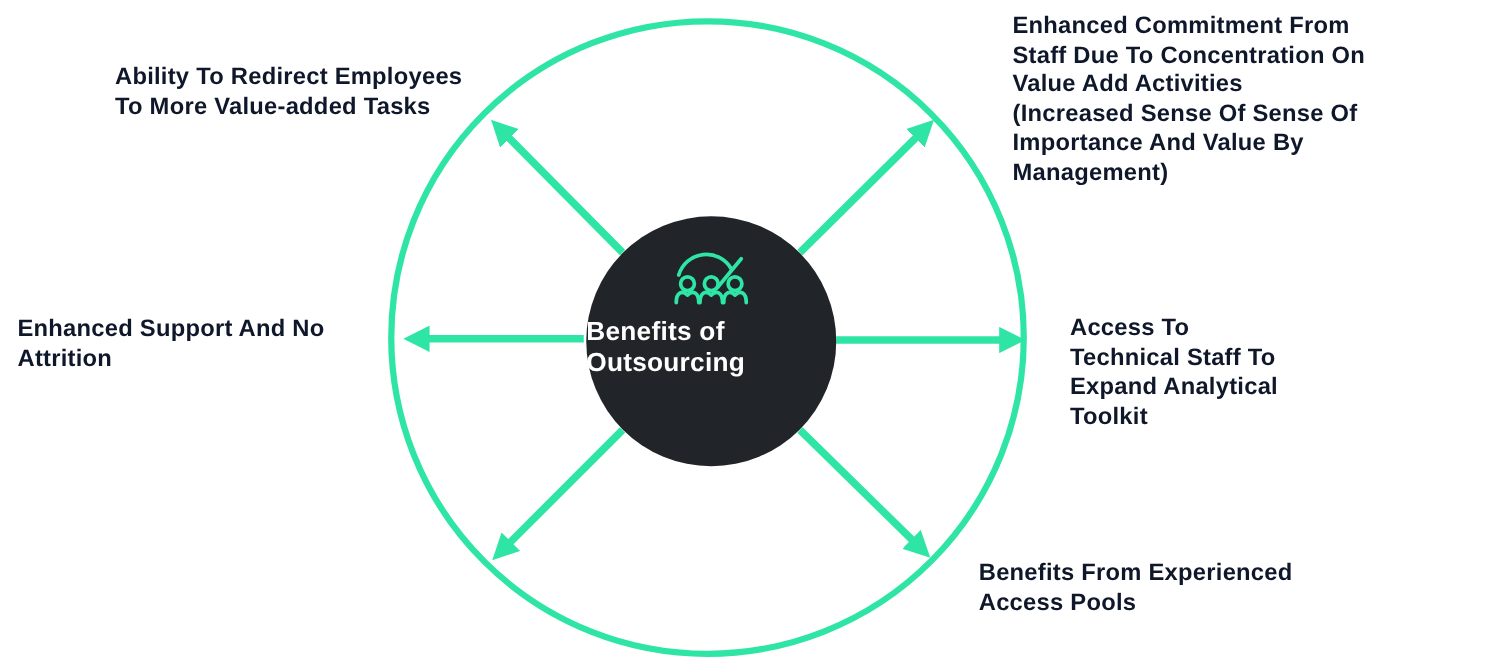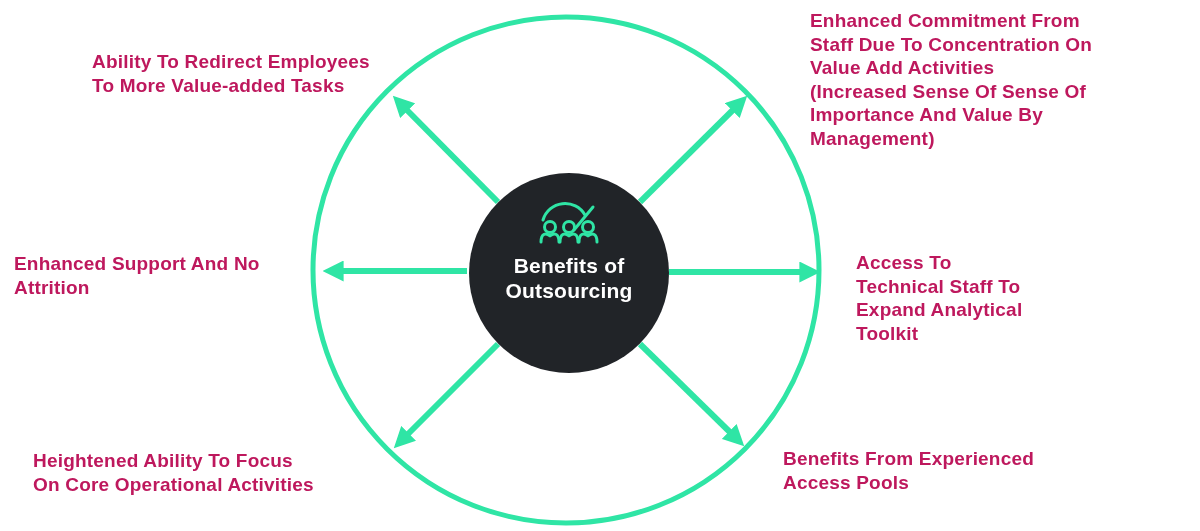--- a/index.html
+++ b/index.html
@@ -18,30 +18,29 @@
   .stage svg {
     position: absolute;
     left: 0;
     top: 0;
   }
   .label {
     position: absolute;
     font-size: 19px;
     font-weight: 700;
     line-height: 23.5px;
-    color: #be185d;
+    color: #0f172a;
     white-space: pre-line;
     letter-spacing: 0.2px;
   }
   .center-label {
     position: absolute;
     left: 469px;
     top: 253px;
     width: 200px;
-    text-align: center;
     font-size: 21px;
     font-weight: 700;
     line-height: 25px;
     color: #ffffff;
     white-space: pre-line;
     letter-spacing: 0.2px;
   }
   .lbl-tl { left: 48px;  top: 50px; margin-left: 44px;  }
   .lbl-tr { left: 810px; top: 9px;   }
   .lbl-ml { left: 14px;  top: 252px; }
@@ -97,21 +96,19 @@
 Management)</div>
 
   <div class="label lbl-mr">Access To
 Technical Staff To
 Expand Analytical
 Toolkit</div>
 
   <div class="label lbl-ml">Enhanced Support And No
 Attrition</div>
 
-  <div class="label lbl-bl">Heightened Ability To Focus
-On Core Operational Activities</div>
 
   <div class="label lbl-br">Benefits From Experienced
 Access Pools</div>
 
   <div class="center-label">Benefits of
 Outsourcing</div>
 </div>
 
 </body></html>

